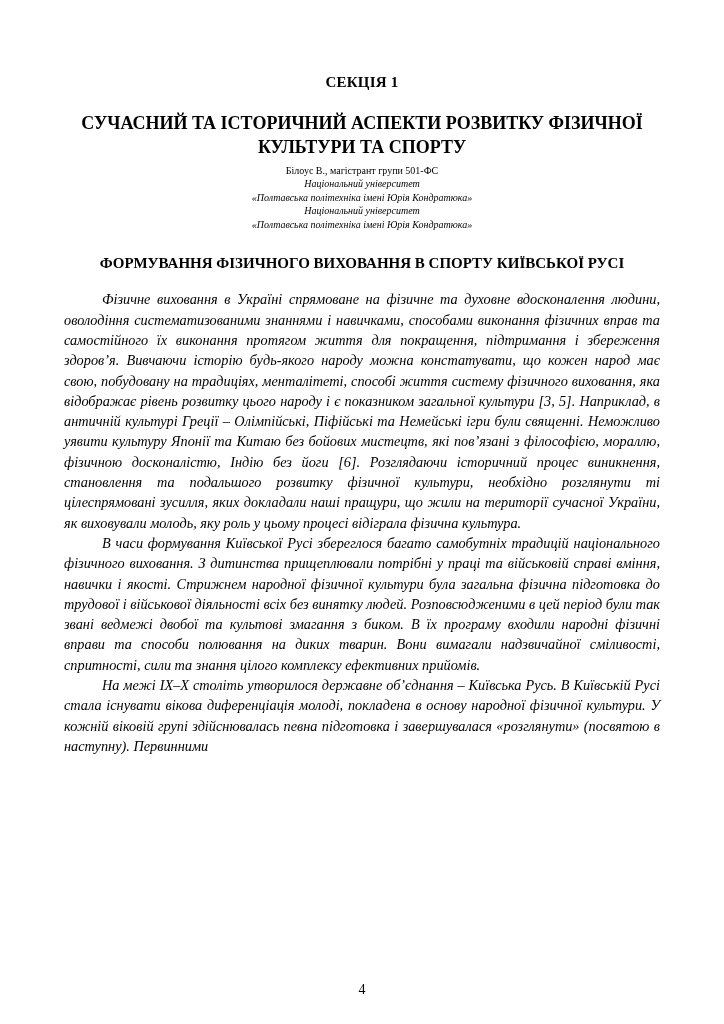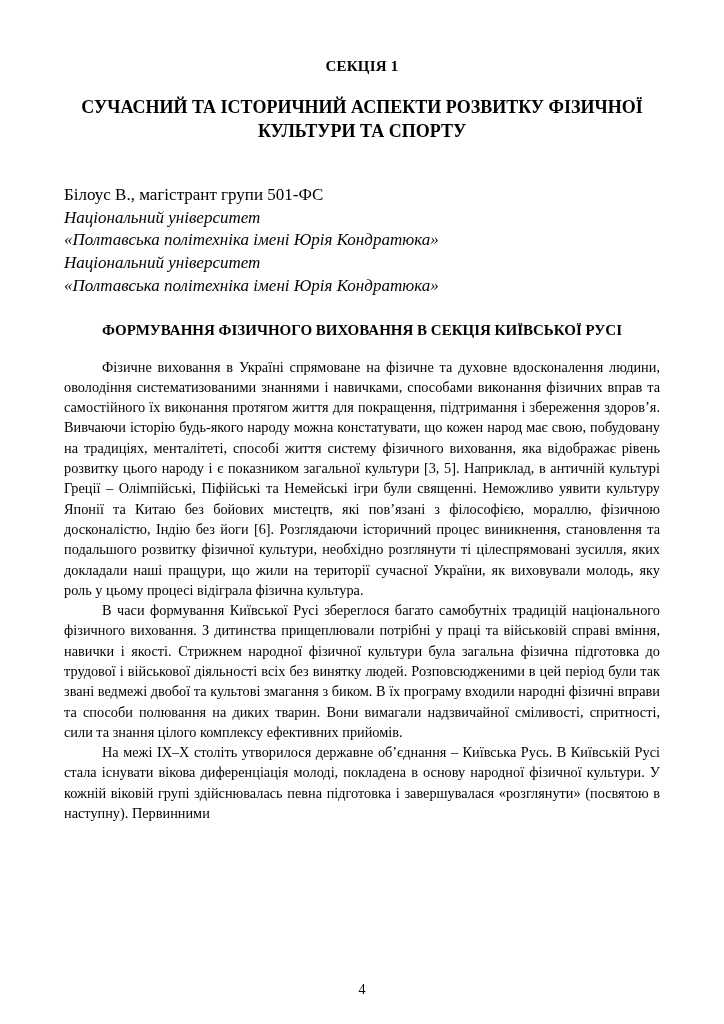--- a/index.html
+++ b/index.html
@@ -11,40 +11,40 @@
     height: 1024px;
     background: #ffffff;
     font-family: "Liberation Serif", "DejaVu Serif", serif;
     color: #000000;
   }
   .page {
     position: relative;
     width: 724px;
     height: 1024px;
     box-sizing: border-box;
-    padding: 48px 64px 30px 64px;
+    padding: 64px 64px 30px 64px;
   }
   .section-title {
     text-align: center;
     font-weight: bold;
     font-size: 15px;
     letter-spacing: 0.2px;
     margin: 10px 0 0 0;
   }
   .main-heading {
     text-align: center;
     font-weight: bold;
     font-size: 18px;
     line-height: 1.35;
     margin: 20px 10px 0 10px;
   }
   .authors {
-    margin-top: 40px;
-    text-align: left;
-    font-size: 17px;
+    margin-top: 4px;
+    text-align: center;
+    font-size: 10px;
     line-height: 1.35;
   }
   .authors .ital {
     font-style: italic;
   }
   .paper-title {
     text-align: center;
     font-weight: bold;
     font-size: 15px;
     line-height: 1.35;
@@ -53,20 +53,21 @@
   .body-text {
     margin-top: 16px;
     font-size: 14.3px;
     line-height: 1.42;
     text-align: justify;
     text-justify: inter-word;
   }
   .body-text p {
     margin: 0;
     text-indent: 38px;
+    font-style: italic;
   }
   .page-number {
     position: absolute;
     left: 0;
     right: 0;
     bottom: 26px;
     text-align: center;
     font-size: 14px;
   }
 </style>
@@ -80,21 +81,21 @@
   <div class="main-heading">СУЧАСНИЙ ТА ІСТОРИЧНИЙ АСПЕКТИ РОЗВИТКУ ФІЗИЧНОЇ КУЛЬТУРИ ТА СПОРТУ</div>
 
   <div class="authors">
     <div>Білоус В., магістрант групи 501-ФС</div>
     <div class="ital">Національний університет</div>
     <div class="ital">«Полтавська політехніка імені Юрія Кондратюка»</div>
     <div class="ital">Національний університет</div>
     <div class="ital">«Полтавська політехніка імені Юрія Кондратюка»</div>
   </div>
 
-  <div class="paper-title">ФОРМУВАННЯ ФІЗИЧНОГО ВИХОВАННЯ В СЕКЦІЯ КИЇВСЬКОЇ РУСІ</div>
+  <div class="paper-title">ФОРМУВАННЯ ФІЗИЧНОГО ВИХОВАННЯ В СПОРТУ КИЇВСЬКОЇ РУСІ</div>
 
   <div class="body-text">
     <p>Фізичне виховання в Україні спрямоване на фізичне та духовне вдосконалення людини, оволодіння систематизованими знаннями і навичками, способами виконання фізичних вправ та самостійного їх виконання протягом життя для покращення, підтримання і збереження здоров’я. Вивчаючи історію будь-якого народу можна констатувати, що кожен народ має свою, побудовану на традиціях, менталітеті, способі життя систему фізичного виховання, яка відображає рівень розвитку цього народу і є показником загальної культури [3, 5]. Наприклад, в античній культурі Греції – Олімпійські, Піфійські та Немейські ігри були священні. Неможливо уявити культуру Японії та Китаю без бойових мистецтв, які пов’язані з філософією, мораллю, фізичною досконалістю, Індію без йоги [6]. Розглядаючи історичний процес виникнення, становлення та подальшого розвитку фізичної культури, необхідно розглянути ті цілеспрямовані зусилля, яких докладали наші пращури, що жили на території сучасної України, як виховували молодь, яку роль у цьому процесі відіграла фізична культура.</p>
     <p>В часи формування Київської Русі збереглося багато самобутніх традицій національного фізичного виховання. З дитинства прищеплювали потрібні у праці та військовій справі вміння, навички і якості. Стрижнем народної фізичної культури була загальна фізична підготовка до трудової і військової діяльності всіх без винятку людей. Розповсюдженими в цей період були так звані ведмежі двобої та культові змагання з биком. В їх програму входили народні фізичні вправи та способи полювання на диких тварин. Вони вимагали надзвичайної сміливості, спритності, сили та знання цілого комплексу ефективних прийомів.</p>
     <p>На межі IX–X століть утворилося державне об’єднання – Київська Русь. В Київській Русі стала існувати вікова диференціація молоді, покладена в основу народної фізичної культури. У кожній віковій групі здійснювалась певна підготовка і завершувалася «розглянути» (посвятою в наступну). Первинними</p>
   </div>
 
   <div class="page-number">4</div>
 
 </div>

